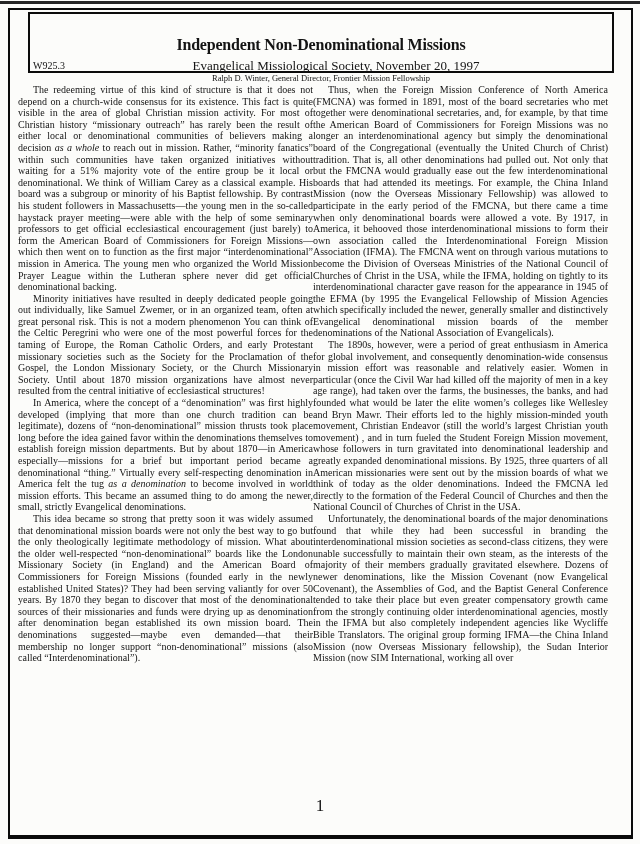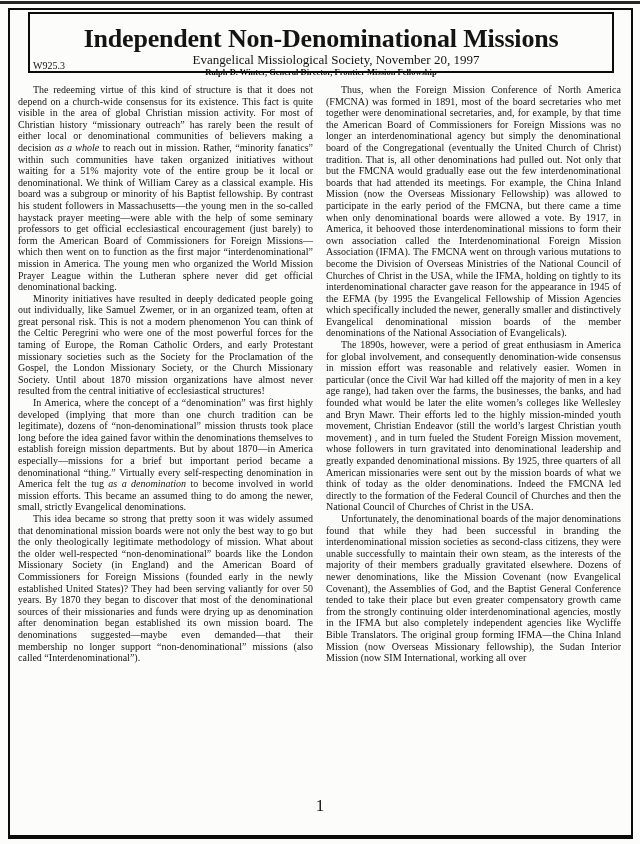--- a/index.html
+++ b/index.html
@@ -27,50 +27,49 @@
   }
   .header-box {
     position: absolute;
     left: 28px; top: 12px;
     width: 582px; height: 57px;
     border: 2px solid #0b0b0b;
     text-align: center;
     background: #fcfcfa;
   }
   .title {
-    margin: 12px 0 0 0;
-    font-size: 26px;
+    margin: 18px 0 0 0;
+    font-size: 16px;
     font-weight: bold;
     letter-spacing: -0.2px;
     line-height: 26px;
   }
   .subtitle {
     margin: 0;
     font-size: 13px;
     line-height: 15px;
     padding-left: 30px;
   }
   .byline {
     margin: 0;
     font-size: 8.5px;
-    font-weight: bold;
+    font-weight: normal;
     line-height: 10px;
   }
   .doc-code {
     position: absolute;
     left: 3px; bottom: 0px;
     font-size: 10px;
     line-height: 10px;
   }
   .columns {
     position: absolute;
     left: 18px; top: 84px;
     width: 604px;
     display: flex;
-    gap: 13px;
   }
   .col {
     width: 295px;
     text-align: justify;
     font-size: 10px;
     line-height: 11.6px;
   }
   .col p.para {
     margin: 0;
     text-indent: 15px;

